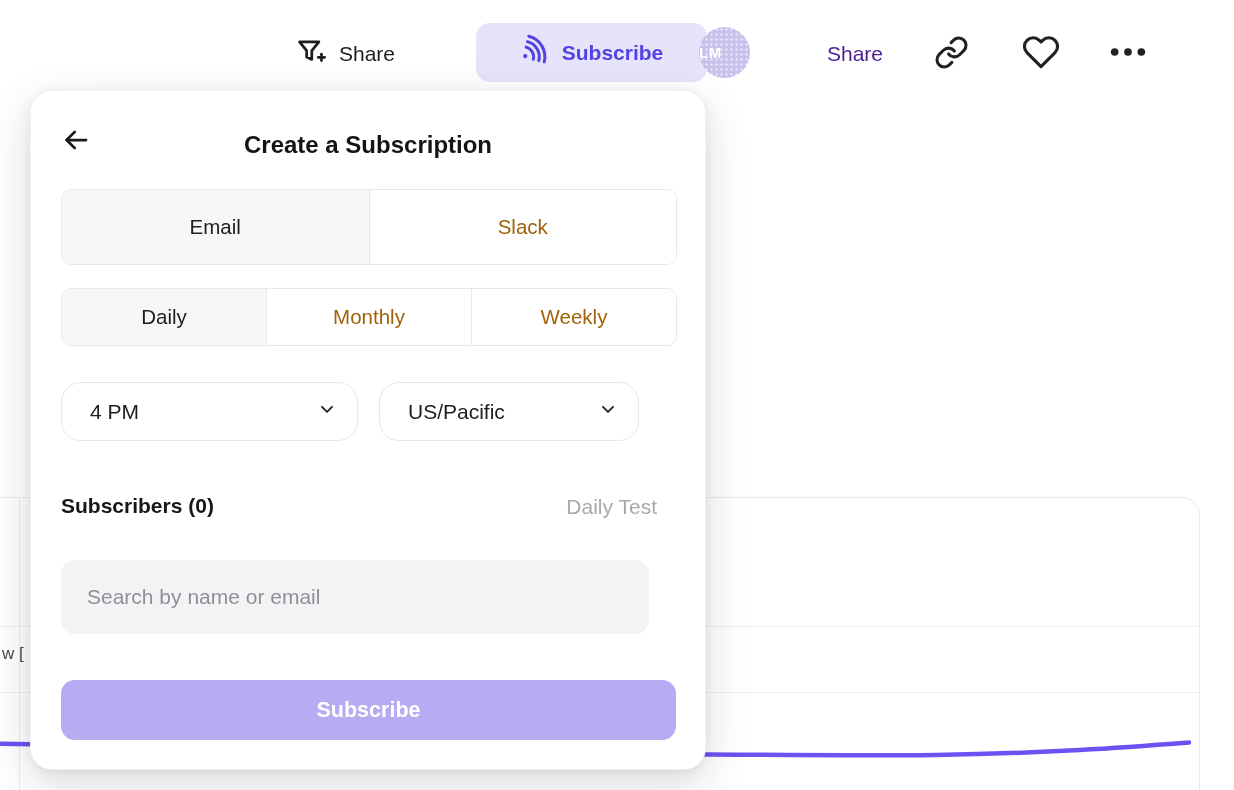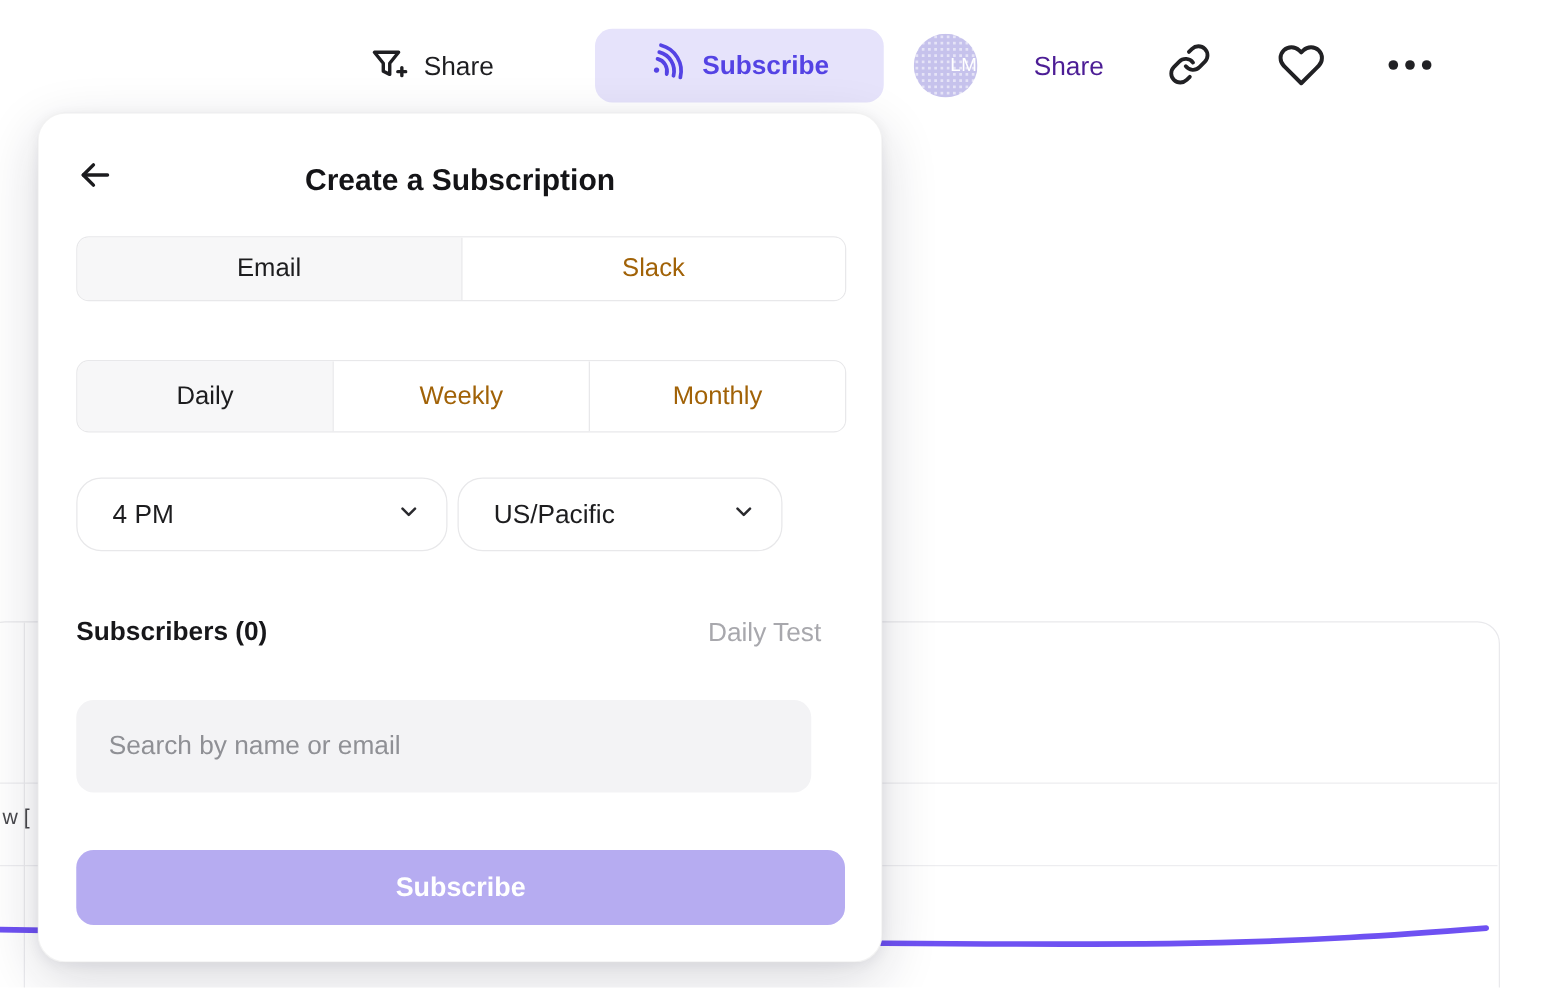--- a/index.html
+++ b/index.html
@@ -13,26 +13,26 @@
 
   
   .toolbar-item { display:flex; align-items:center; z-index:3; cursor:pointer; }
   .tb-filter { left:295px; top:31px; height:46px; gap:13px; font-size:21px; font-weight:500; color:#1e1e21; }
   .tb-pill {
     left:476px; top:23px; width:231px; height:59px; border-radius:14px;
     background:#e6e3fb; justify-content:center; gap:12px;
     font-size:21px; font-weight:600; color:#5443e4;
   }
   .tb-avatar {
-    left:731px; top:27px; width:51px; height:51px; border-radius:50%;
+    left:699px; top:27px; width:51px; height:51px; border-radius:50%;
     background:#c6c2ec;
     background-image:radial-gradient(rgba(255,255,255,.55) 1px, transparent 1.4px);
     background-size:5px 5px;
-    display:flex; align-items:center; justify-content:flex-end;
-    color:#ffffff; font-size:15px; font-weight:400; letter-spacing:.5px; z-index:3;
+    display:flex; align-items:center; justify-content:flex-start;
+    color:#ffffff; font-size:15px; font-weight:700; letter-spacing:.5px; z-index:3;
   }
   .tb-share { left:827px; top:31px; height:46px; font-size:21px; font-weight:500; color:#4c1d95;justify-content:center; }
   .tb-icon { top:31px; height:46px; color:#212124; }
   .tb-link { left:934px; }
   .tb-heart { left:1022px; }
   .tb-more { left:1108px; }
   .icon-stroke { fill:none; stroke:currentColor; stroke-width:2; stroke-linecap:round; stroke-linejoin:round; }
 
   
   .chart-panel {
@@ -53,37 +53,37 @@
     box-shadow:0 14px 44px rgba(25,25,50,.16), 0 2px 10px rgba(25,25,50,.06);
     z-index:10;
   }
   .back-btn { left:30px; top:36px; width:30px; height:30px; color:#1b1b1e;
     display:flex; align-items:center; justify-content:center; cursor:pointer; }
   .modal-title { left:0; right:0; top:40px; text-align:center;
     font-size:24px; font-weight:600; color:#141417; }
 
   .seg { left:30px; width:616px; border:1px solid #e8e8ea; border-radius:10px;
     display:flex; overflow:hidden; background:#ffffff; }
-  .seg-channel { top:98px; height:52px; }
+  .seg-channel { top:98px; height:76px; }
   .seg-freq { top:197px; height:58px; }
   .seg-cell {
     flex:1; display:flex; align-items:center; justify-content:center;
     font-size:20.5px; color:#a16207; cursor:pointer; background:#ffffff;
   }
   .seg-cell + .seg-cell { border-left:1px solid #e8e8ea; }
   .seg-cell.selected { background:#f7f7f8; color:#1d1d1f; font-weight:500; }
 
   .select-box {
     top:291px; height:59px; border:1px solid #e8e8ea; border-radius:20px;
     display:flex; align-items:center; justify-content:space-between;
     padding:0 20px 0 28px; font-size:21px; font-weight:500; color:#1d1d1f;
     background:#ffffff; cursor:pointer;
   }
   .select-time { left:30px; width:297px; }
-  .select-tz { left:335px; width:260px; }
+  .select-tz { left:348px; width:260px; }
   .chev { color:#2a2a2e; }
 
   .subscribers-label { left:30px; top:403px; font-size:21px; font-weight:600; color:#17171a; }
   .send-test { right:48px; top:404px; font-size:21px; color:#a8a8ad; cursor:pointer; }
 
   .search-input {
     left:30px; top:469px; width:588px; height:74px;
     background:#f3f3f5; border:none; border-radius:14px;
     padding:0 26px; font-size:21px; color:#1d1d1f; outline:none;
     font-family:"Liberation Sans","DejaVu Sans",sans-serif;
@@ -179,22 +179,22 @@
   </div>
   <div class="abs modal-title">Create a Subscription</div>
 
   <div class="abs seg seg-channel">
     <div class="seg-cell selected">Email</div>
     <div class="seg-cell">Slack</div>
   </div>
 
   <div class="abs seg seg-freq">
     <div class="seg-cell selected">Daily</div>
+    <div class="seg-cell">Monthly</div>
     <div class="seg-cell">Weekly</div>
-    <div class="seg-cell">Monthly</div>
   </div>
 
   <div class="abs select-box select-time">
     <span>4 PM</span>
     <span class="chev">
       <svg width="20" height="20" viewBox="0 0 24 24" class="icon-stroke" style="stroke-width:2.4">
         <path d="M6 9.5l6 6 6-6"></path>
       </svg>
     </span>
   </div>

